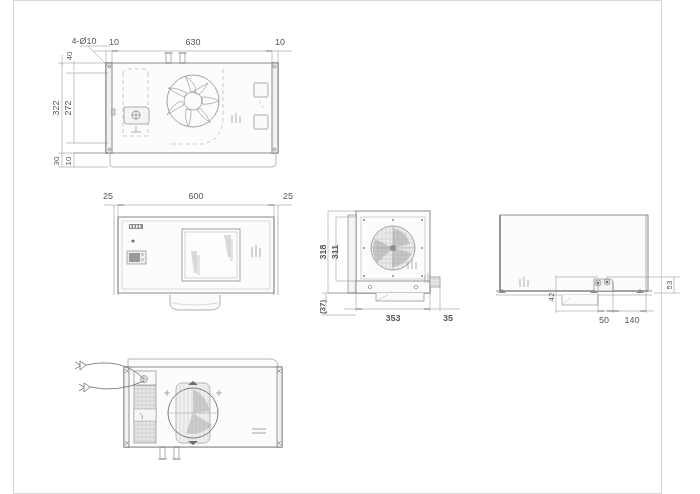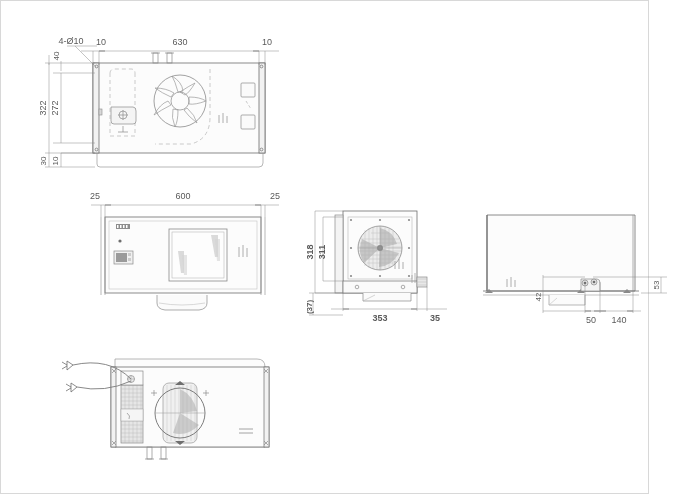--- a/index.html
+++ b/index.html
@@ -2,21 +2,21 @@
 <html><head>
 <meta charset="utf-8">
 <style>
   html,body{margin:0;padding:0;background:#fff;}
   body{
     width:700px;height:494px;position:relative;overflow:hidden;
     font-family:"Liberation Sans","DejaVu Sans",sans-serif;
     color:#4a4a4a;
   }
   #sheet{
-    position:absolute;left:0;top:0;width:649px;height:494px;
+    position:absolute;left:13px;top:0;width:649px;height:494px;
     box-sizing:border-box;border:1px solid #d8d8d8;background:#ffffff;
   }
   .view{position:absolute;}
   svg{display:block;overflow:visible;}
   .dim-text{
     font-family:"Liberation Sans","DejaVu Sans",sans-serif;
     font-size:9px;fill:#5a5a5a;letter-spacing:0px;
   }
   .dim-text.small{font-size:8px;}
 </style>

